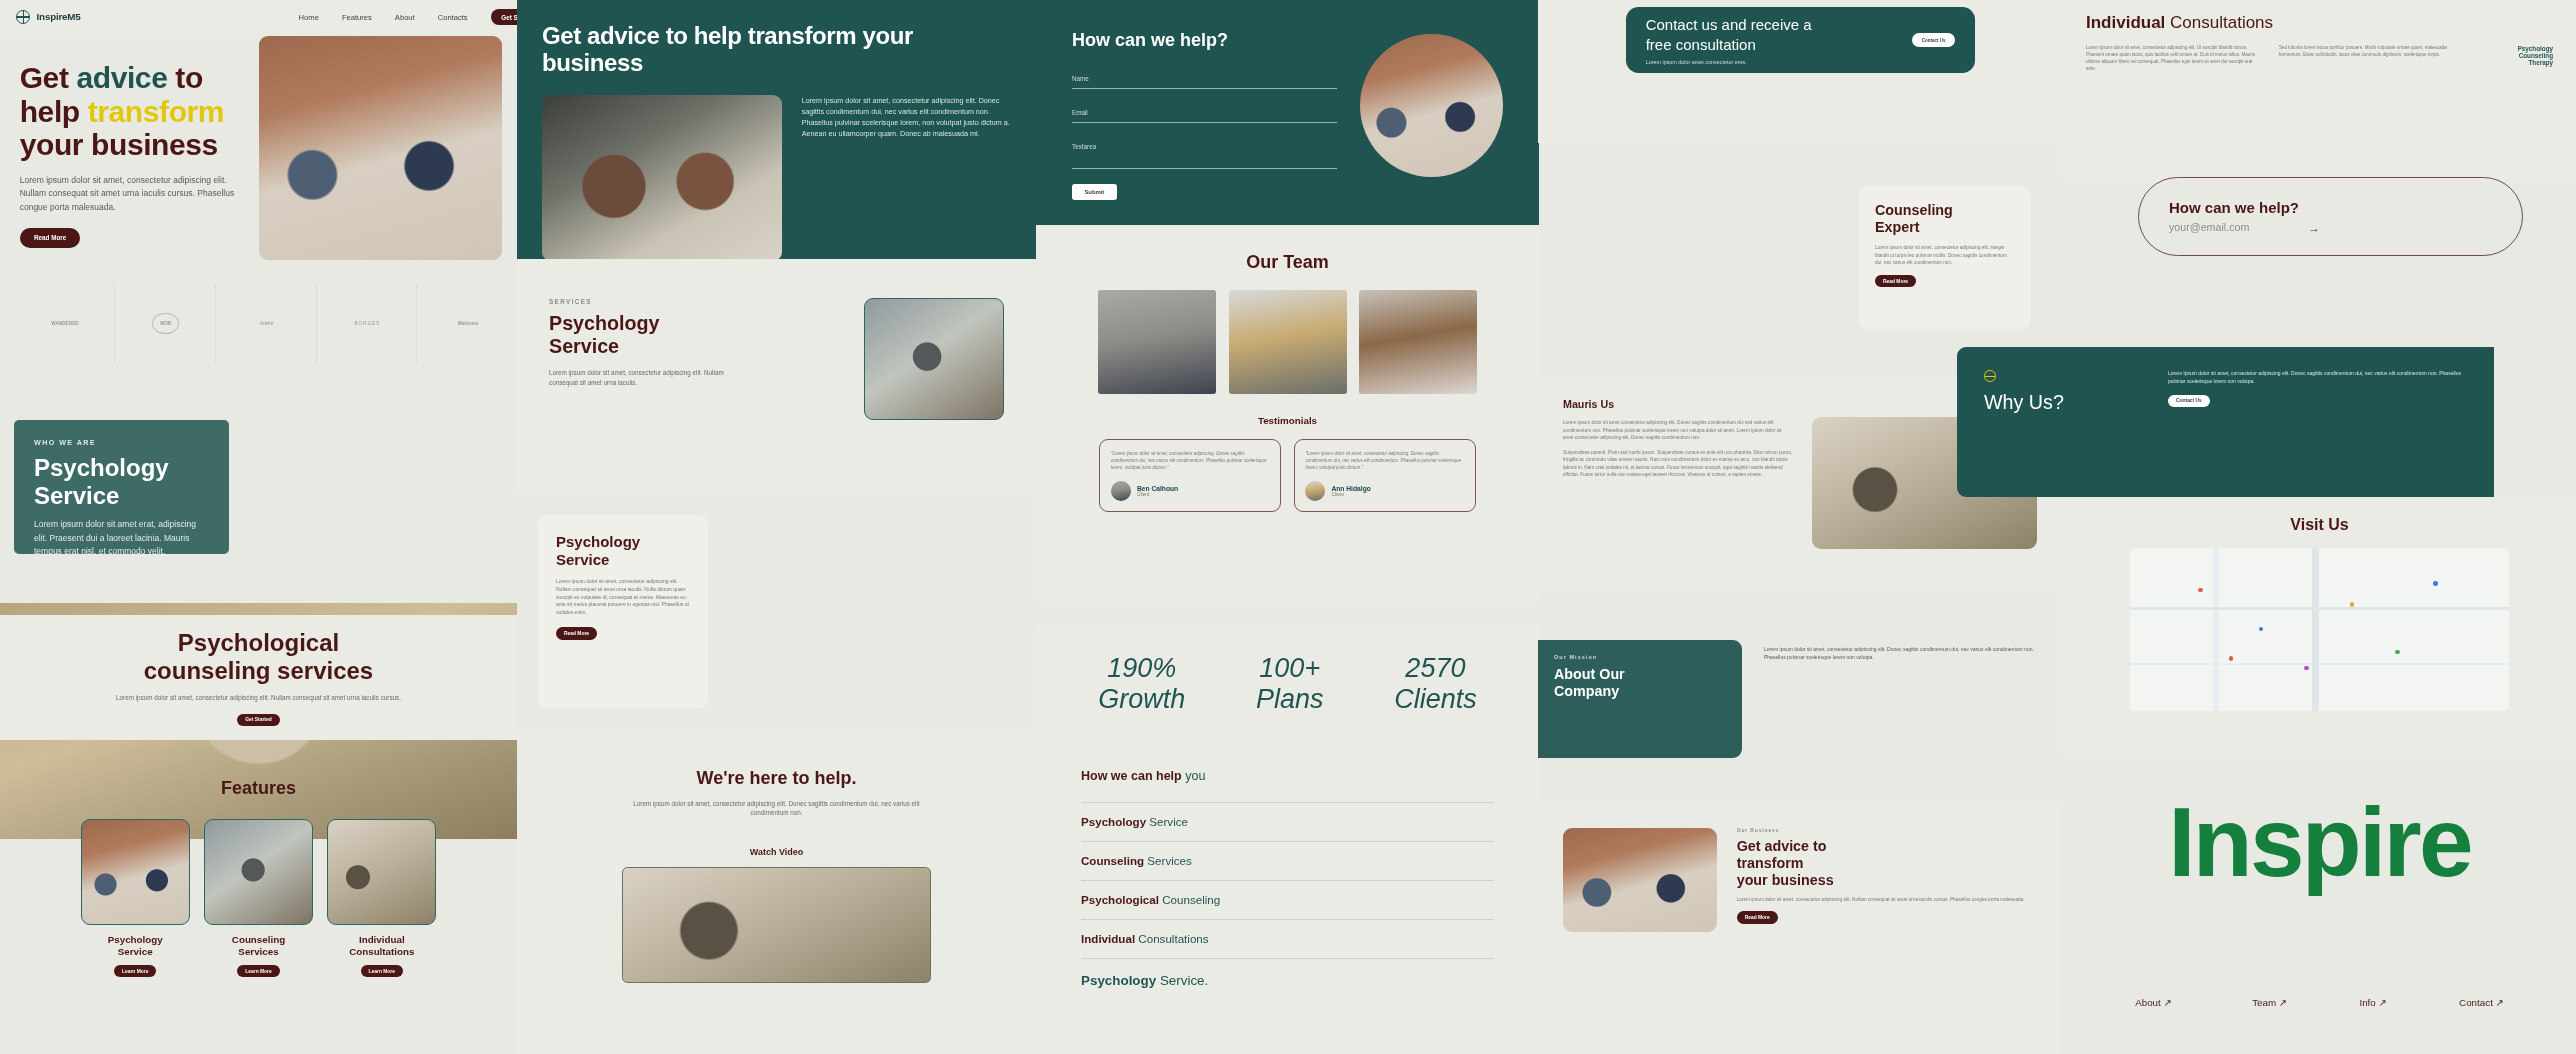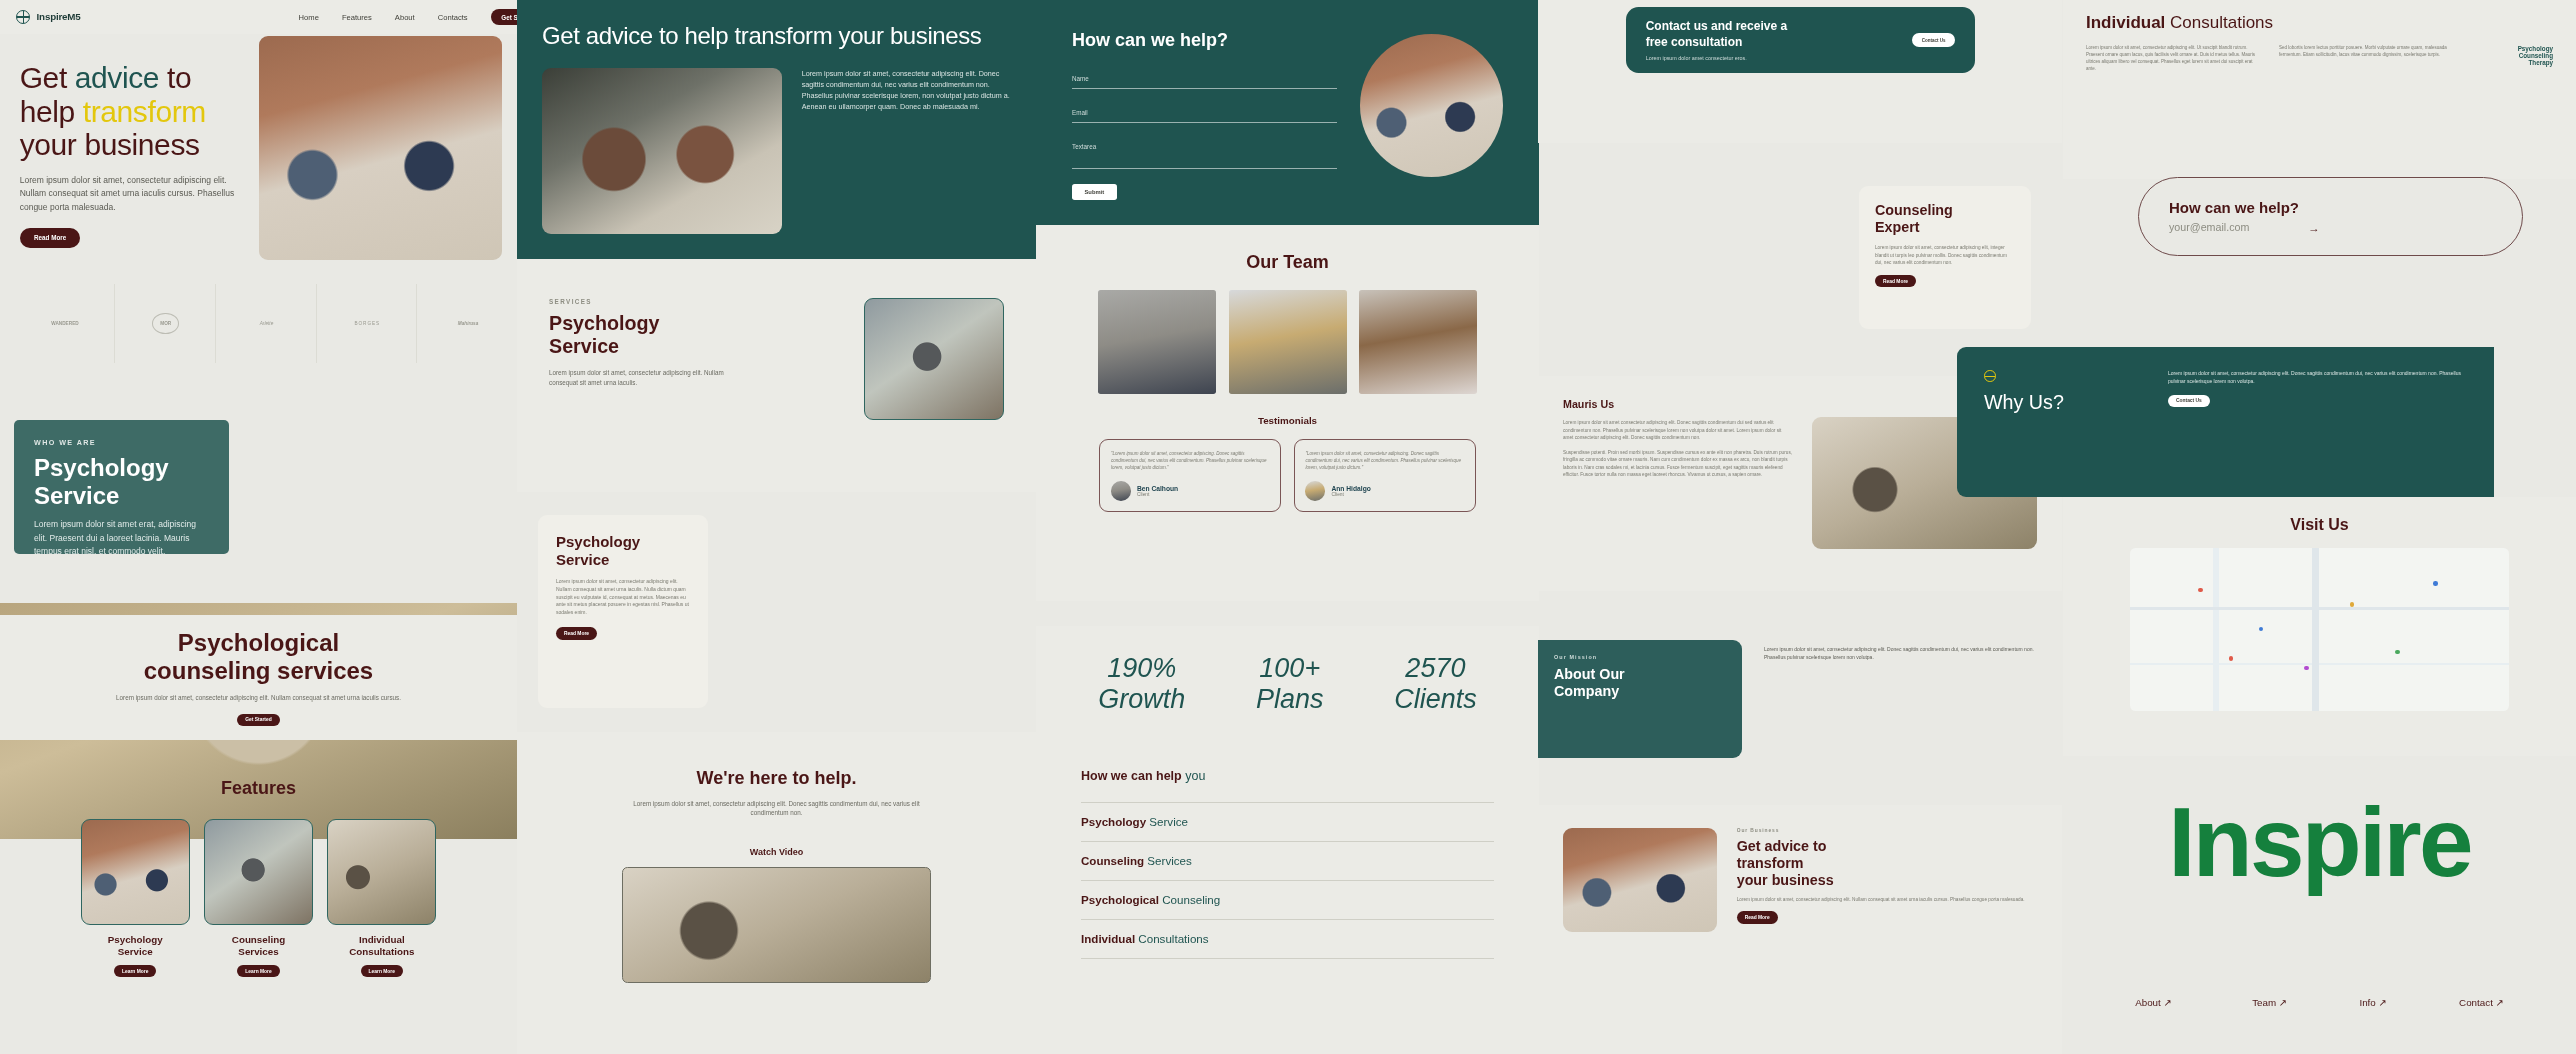--- a/index.html
+++ b/index.html
@@ -53,21 +53,21 @@
   .ph-lobby {
     background:
       radial-gradient(circle at 28% 55%, #5a5145 0 12%, transparent 13%),
       linear-gradient(155deg,#d9d2c4 0%,#b9ae98 50%,#8d8268 100%);
   }
   .ph-p1 { background: linear-gradient(170deg,#a9a9a6 0%,#8e8c86 45%,#3e4450 100%); }
   .ph-p2 { background: linear-gradient(170deg,#d7d9db 0%,#c7ab72 45%,#6b6e6b 100%); }
   .ph-p3 { background: linear-gradient(170deg,#c8c2ba 0%,#8a6848 45%,#ddd6d2 100%); }
 
   
-  .h-hero { font-size: 30px; font-weight: 400; line-height: 1.12; letter-spacing:-0.4px; }
+  .h-hero { font-size: 30px; font-weight: 700; line-height: 1.12; letter-spacing:-0.4px; }
   .h-lg   { font-size: 24px; font-weight: 700; line-height: 1.15; }
   .h-md   { font-size: 18px; font-weight: 700; line-height: 1.2; }
   .h-sm   { font-size: 13.4px; font-weight: 700; line-height: 1.2; }
   .body-xs { font-size: 8.5px; line-height: 1.55; color: #5a5a52; }
   .tiny    { font-size: 6.3px; line-height: 1.5; color: #6b6b62; }
   .micro   { font-size: 4.7px; line-height: 1.55; color: #7a7a70; }
 
   
   .btn {
     display: inline-flex; align-items: center; justify-content: center;
@@ -309,26 +309,29 @@
     </div>
     <div class="hr"></div>
     <div style="padding:12.5px 0;font-size:11.6px;">
       <span class="c-maroon" style="font-weight:700;">Psychological</span><span class="c-teal"> Counseling</span>
     </div>
     <div class="hr"></div>
     <div style="padding:12.5px 0;font-size:11.6px;">
       <span class="c-maroon" style="font-weight:700;">Individual</span><span class="c-teal"> Consultations</span>
     </div>
     <div class="hr"></div>
+    <div style="padding:14.3px 0;font-size:13.4px;">
+      <span class="c-teal" style="font-weight:700;">Psychology</span><span class="c-teal" style="font-weight:400;"> Service.</span>
+    </div>
   </div>
 
   <div class="blk bg-cream" style="left:1538px;top:0;width:524px;height:143px;padding:12.5px;"></div>
   <div class="blk bg-teal" style="left:1626px;top:7.2px;width:349px;height:66px;border-radius:12.5px;padding:14.3px 19.7px;display:flex;align-items:center;">
     <div style="flex:1;">
-      <div class="c-white" style="font-size:12px;font-weight:700;line-height:1.3;">
+      <div class="c-white" style="font-size:15px;font-weight:400;line-height:1.3;">
         <span>Contact us and receive a</span><br><span>free consultation</span>
       </div>
       <div style="font-size:5.4px;color:#cfdcda;margin-top:4.5px;">Lorem ipsum dolor amet consectetur eros.</div>
     </div>
     <button class="btn btn-white" style="font-size:4.5px;padding:4.5px 9.8px;">Contact Us</button>
   </div>
 
   <div class="blk ph ph-meet" style="left:1538px;top:143px;width:524px;height:233px;"></div>
   <div class="blk" style="left:1859px;top:186px;width:172px;height:143px;background:#f0efe9;border-radius:9px;padding:16px;">
     <div class="h-md c-maroon" style="font-size:14.3px;">

